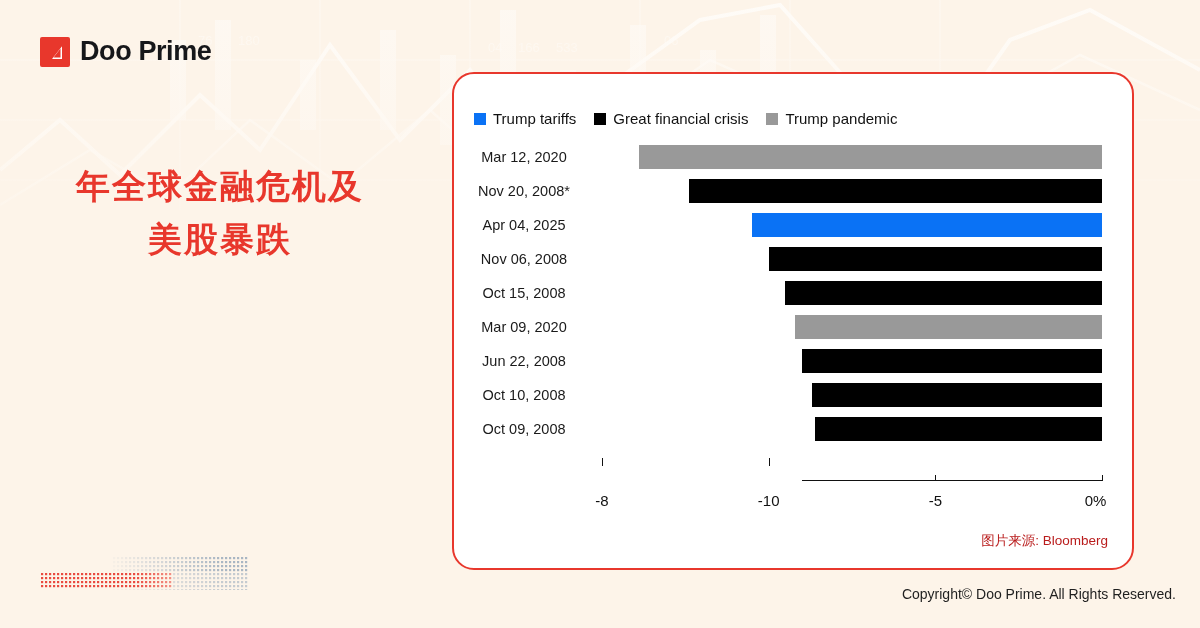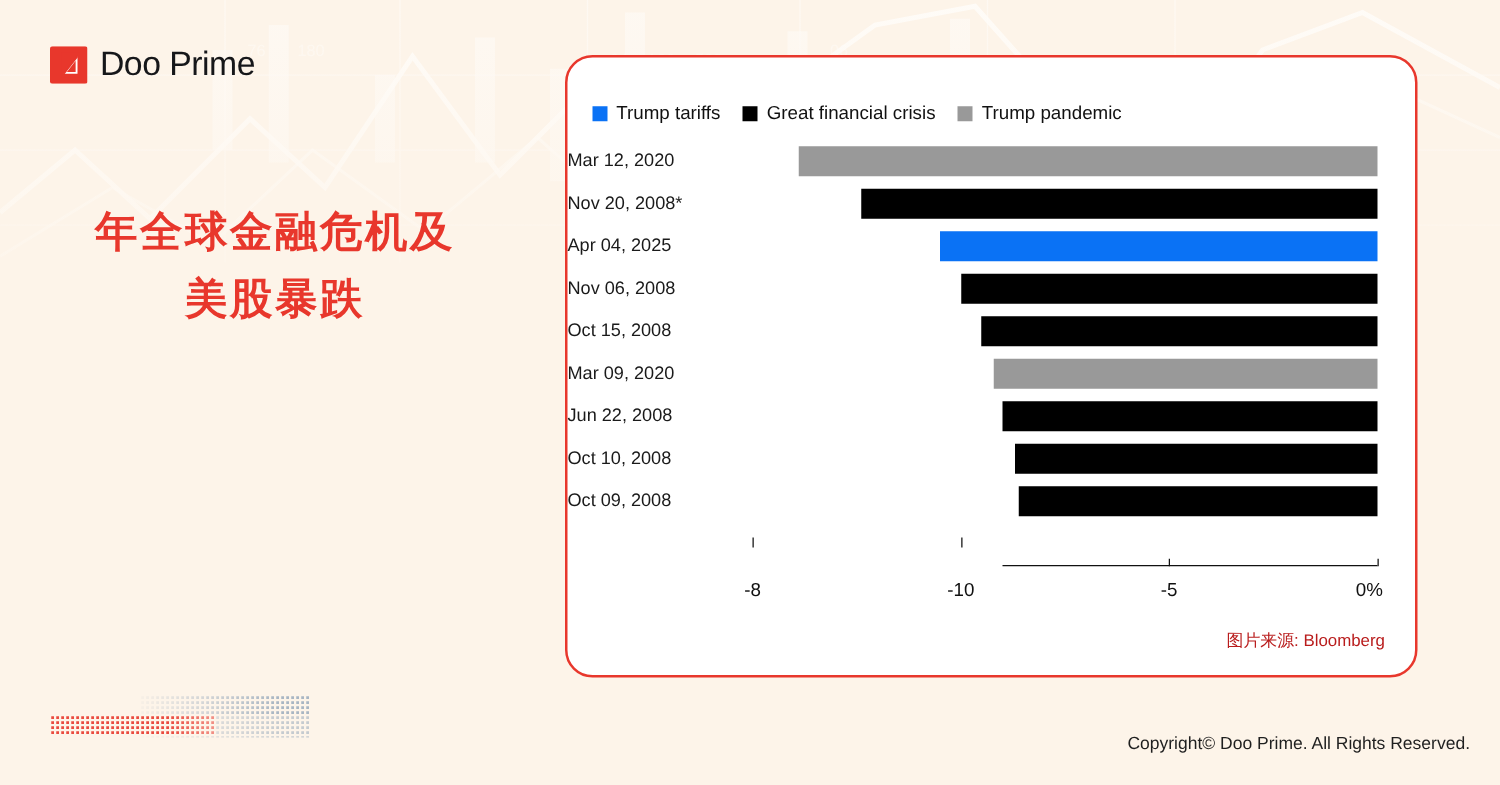--- a/index.html
+++ b/index.html
@@ -47,21 +47,21 @@
     align-items: center;
     gap: 10px;
   }
   #brand-mark {
     width: 30px; height: 30px;
     position: relative;
     flex: 0 0 auto;
   }
   #brand-name {
     font-size: 27px;
-    font-weight: 400;
+    font-weight: 700;
     color: #16171a;
     letter-spacing: -0.4px;
     position: relative;
     white-space: nowrap;
   }
 
   #headline {
     position: absolute;
     left: 0; top: 160px;
     width: 440px;
@@ -87,21 +87,21 @@
   
   #deco-dots {
     position: absolute;
     left: 40px; top: 556px;
     width: 210px; height: 34px;
   }
 
   
   #chart-card {
     position: absolute;
-    left: 452px; top: 44px;
+    left: 452px; top: 72px;
     width: 682px; height: 498px;
     background: #ffffff;
     border: 2px solid #e8372c;
     border-radius: 22px;
     z-index: 3;
   }
 
   #legend {
     position: absolute;
     left: 20px; top: 36px;
@@ -134,21 +134,21 @@
   .row {
     position: relative;
     height: 34px;
     display: flex;
     align-items: center;
   }
   .row-label {
     position: absolute;
     left: 0;
     width: 140px;
-    text-align: left;
+    text-align: center;
     font-size: 14.5px;
     color: #1a1a1a;
     white-space: nowrap;
   }
   .bar-track {
     position: absolute;
     left: 148px;
     width: 500px;
     height: 34px;
   }

